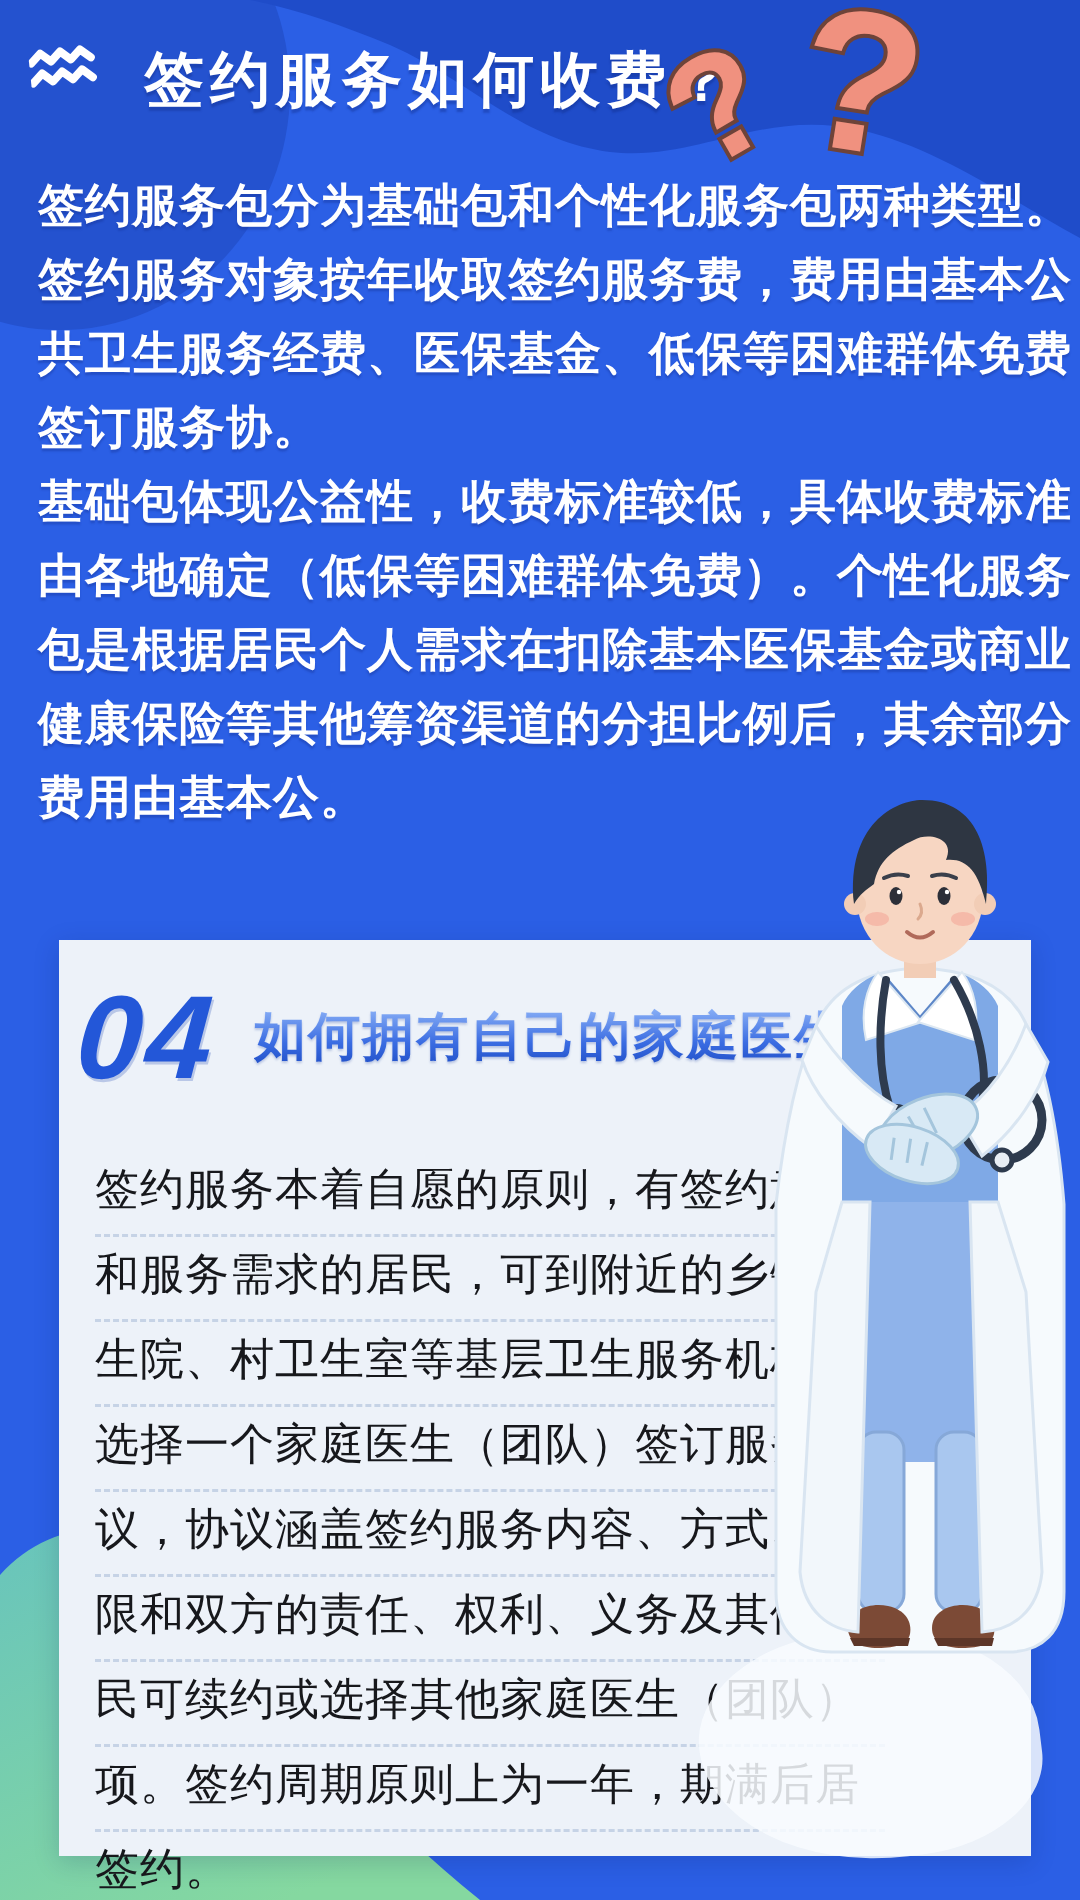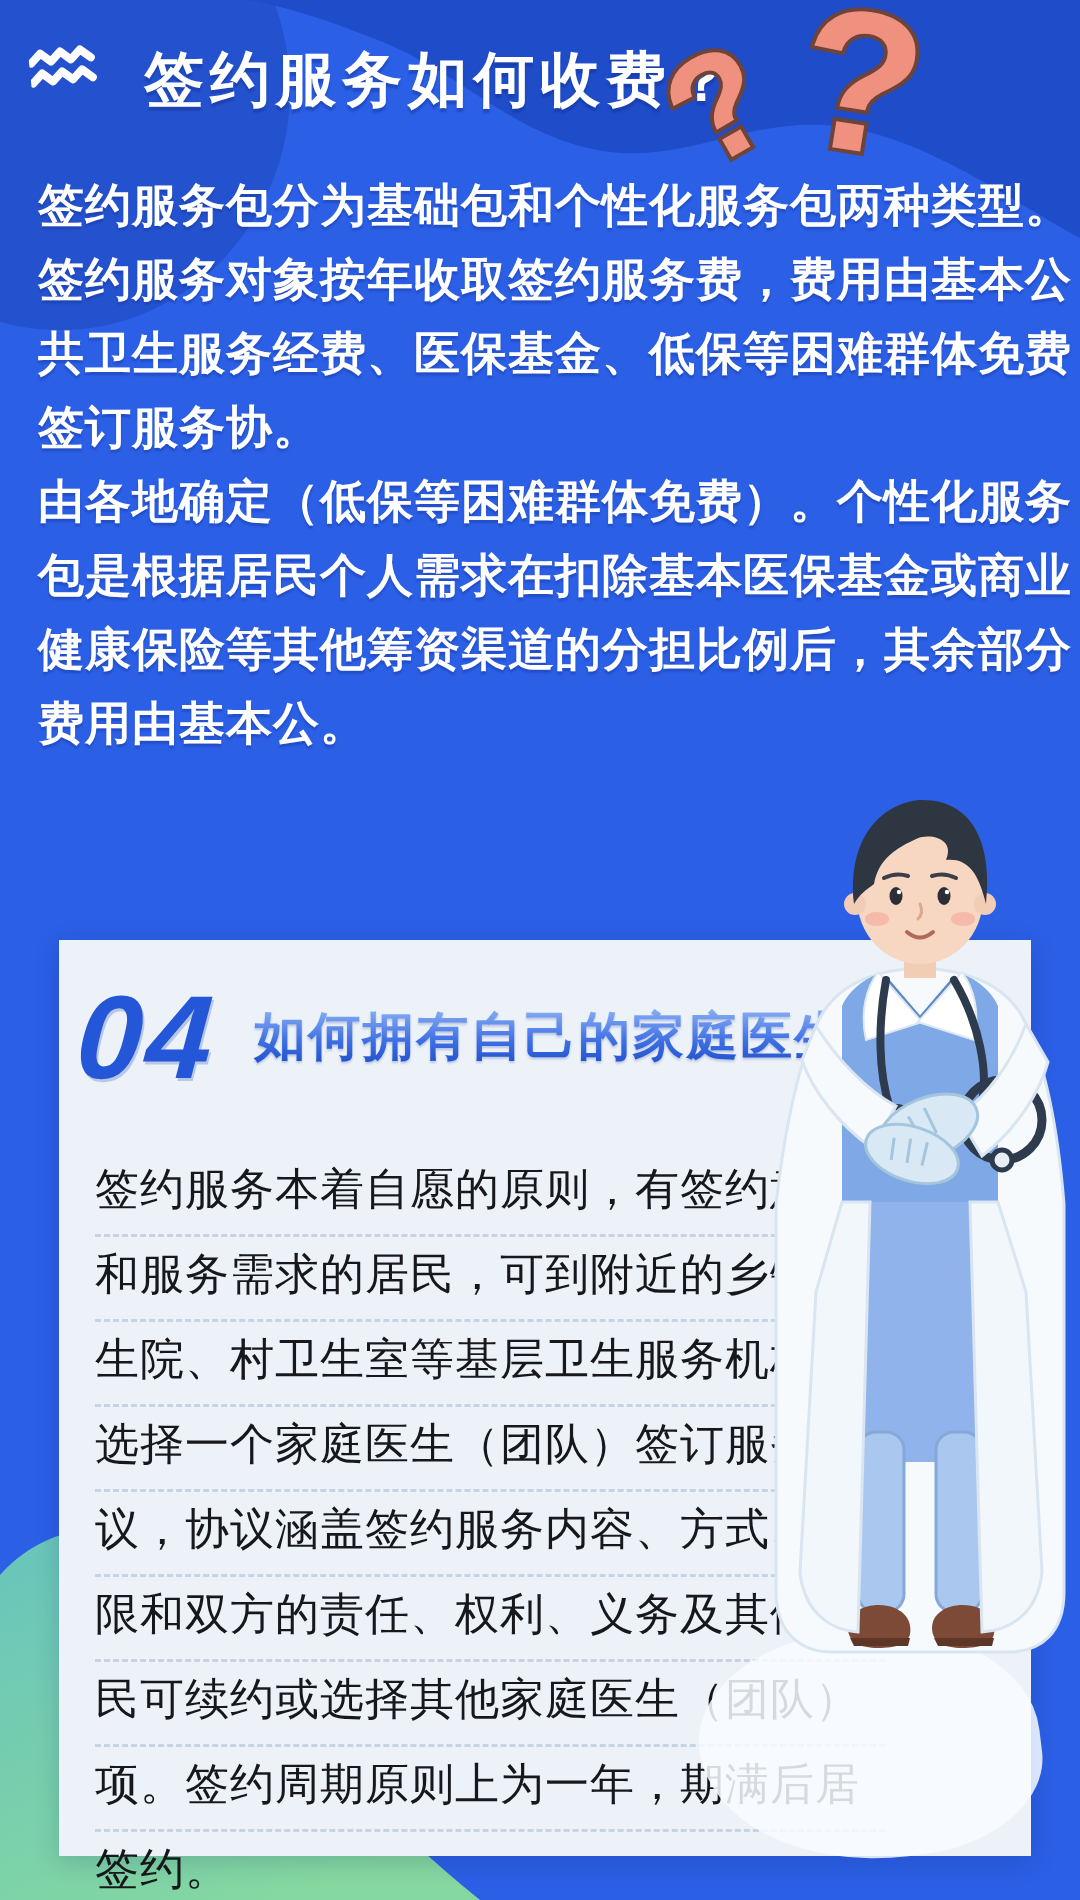--- a/index.html
+++ b/index.html
@@ -91,20 +91,21 @@
     <h1 class="page-title">签约服务如何收费？</h1>
   </div>
   <div class="qm qm1">?</div>
   <div class="qm qm2">?</div>
 
   <div class="intro">
     <div class="intro-line">签约服务包分为基础包和个性化服务包两种类型。</div>
     <div class="intro-line">签约服务对象按年收取签约服务费，费用由基本公</div>
     <div class="intro-line">共卫生服务经费、医保基金、低保等困难群体免费</div>
     <div class="intro-line">签订服务协。</div>
+    <div class="intro-line">基础包体现公益性，收费标准较低，具体收费标准</div>
     <div class="intro-line">由各地确定（低保等困难群体免费）。个性化服务</div>
     <div class="intro-line">包是根据居民个人需求在扣除基本医保基金或商业</div>
     <div class="intro-line">健康保险等其他筹资渠道的分担比例后，其余部分</div>
     <div class="intro-line">费用由基本公。</div>
   </div>
 
   <div class="card">
     <div class="card-head">
       <div class="card-number">04</div>
       <div class="card-title">如何拥有自己的家庭医生？</div>

